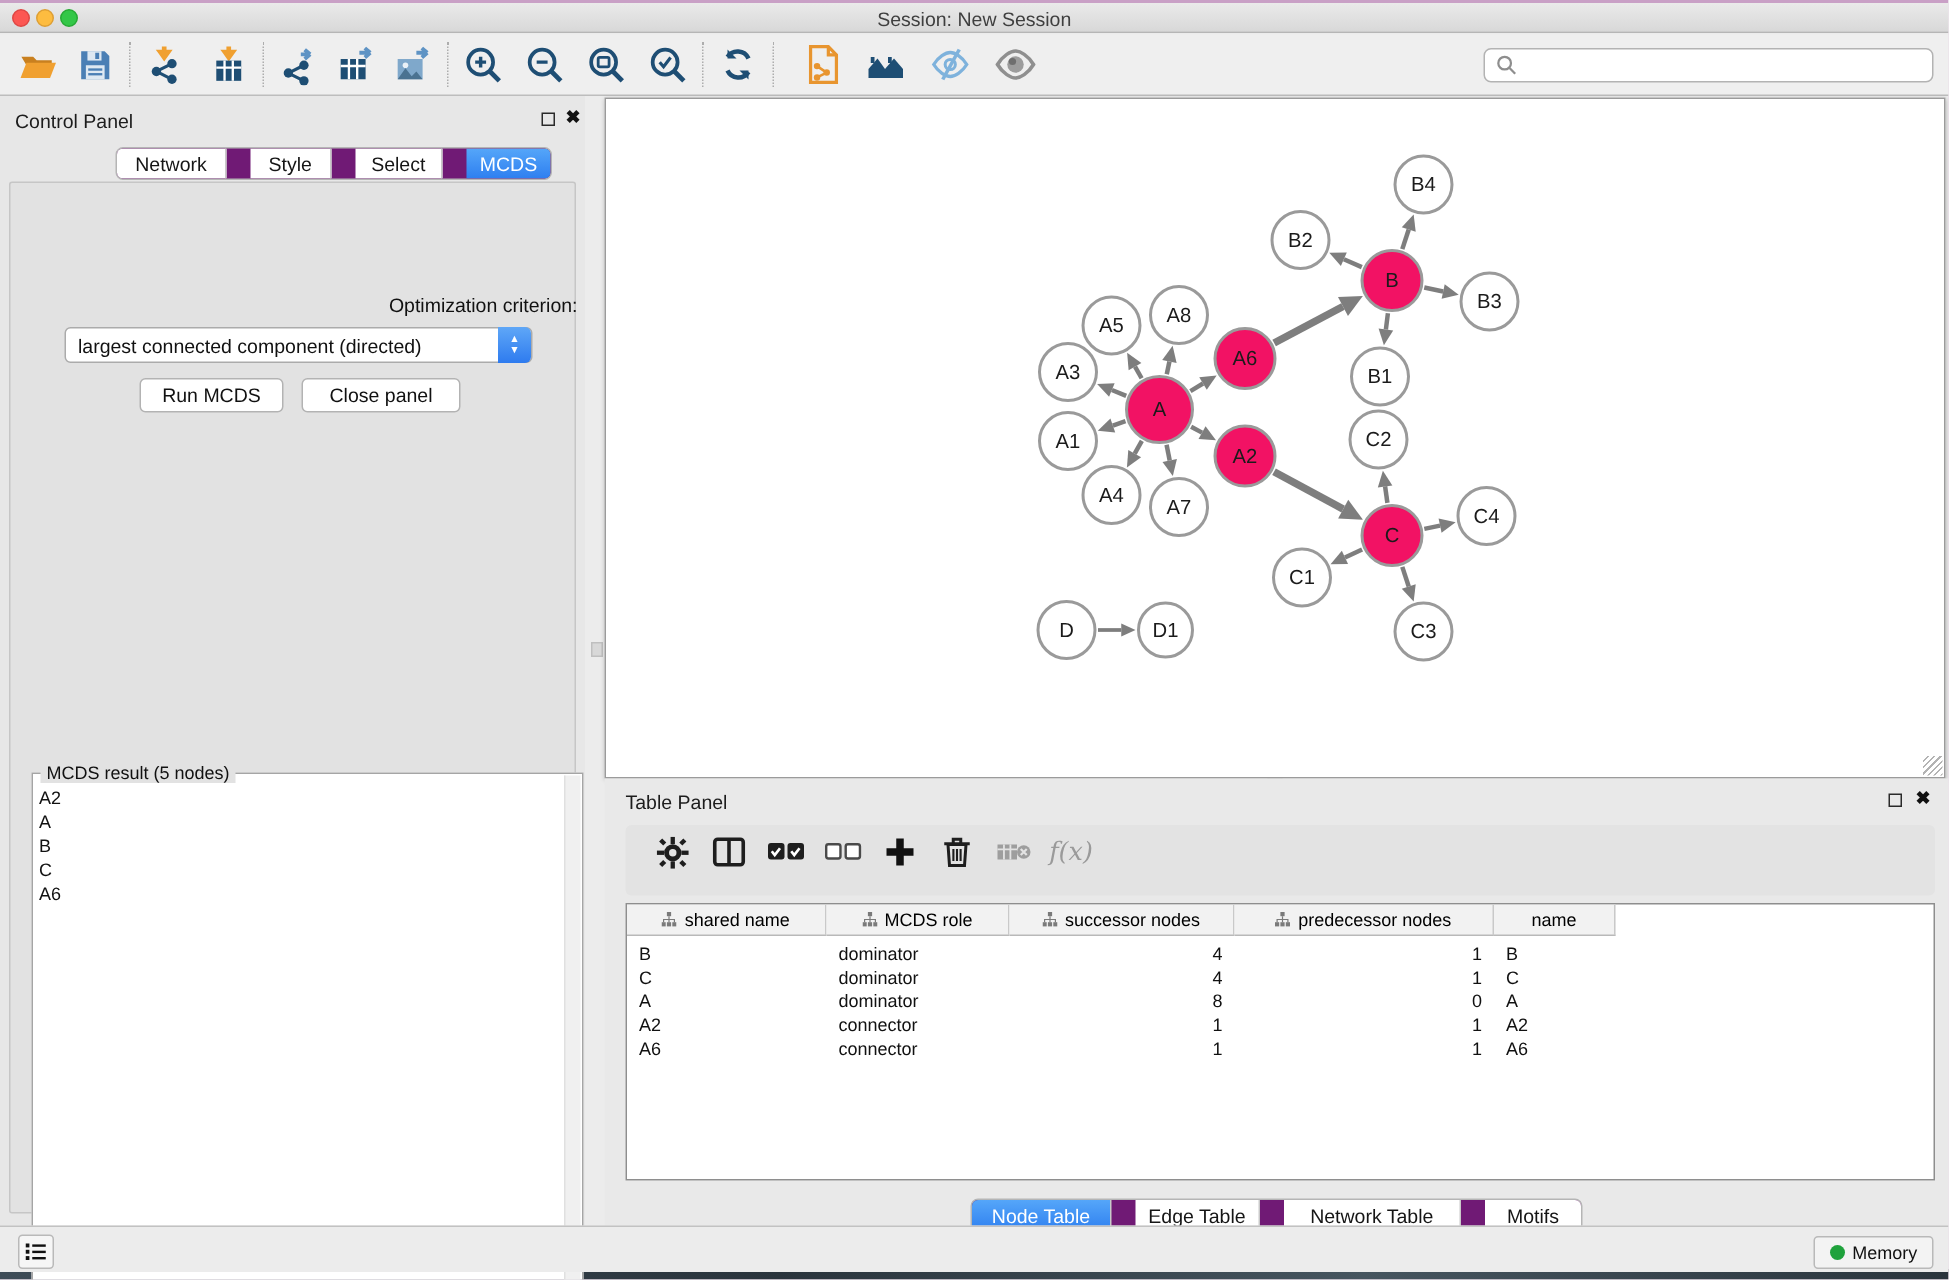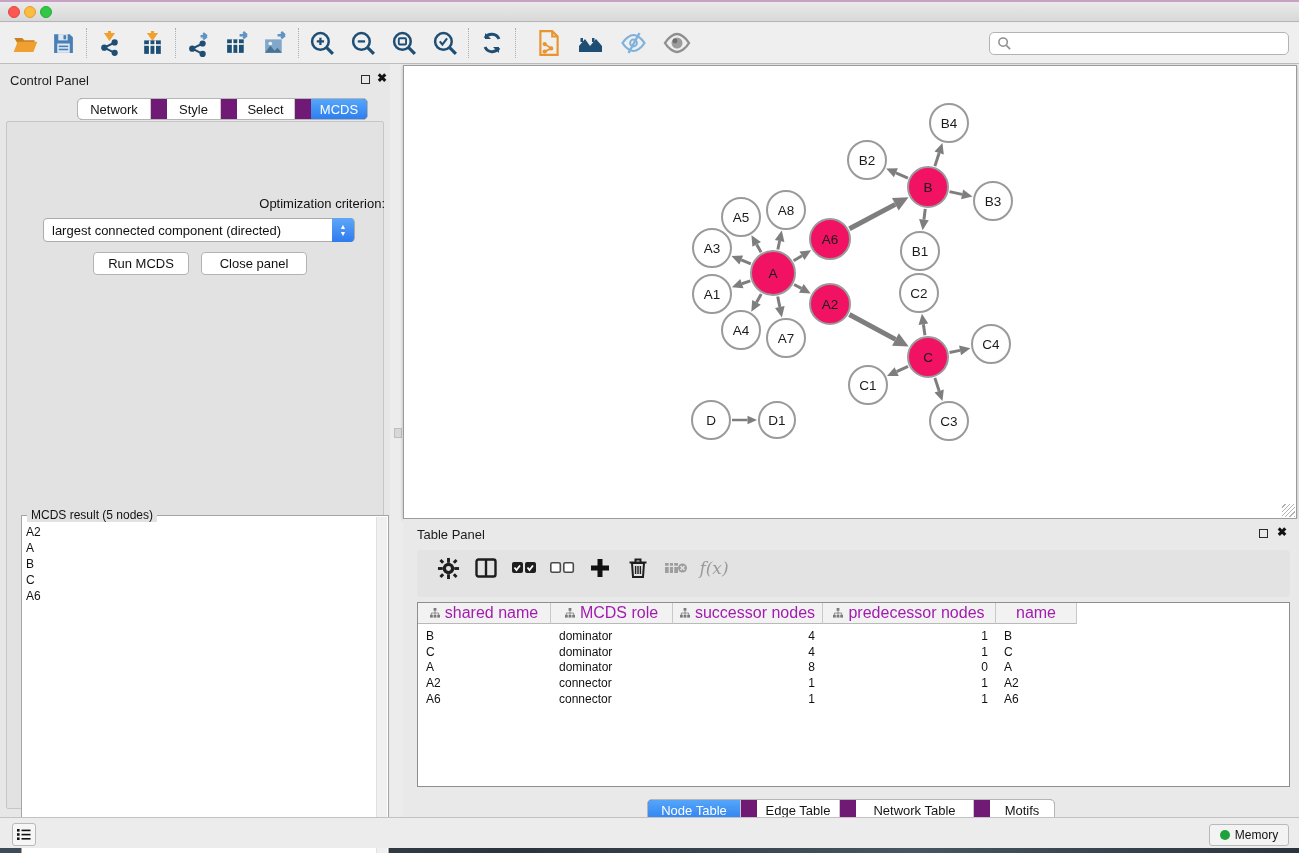--- a/index.html
+++ b/index.html
@@ -72,21 +72,21 @@
 
   
   #table-panel { left:403px; top:517px; width:896px; height:298px; background:#E9E9E9; }
   #tp-toolbar { position:absolute; left:14px; top:31px; width:873px; height:47px; background:#E3E3E3;
     border-radius:4px; display:flex; align-items:flex-start; padding-left:12px; }
   .tp-btn { width:38px; height:36px; display:flex; align-items:center; justify-content:center; }
   #data-table { position:absolute; left:14px; top:83px; width:873px; height:185px; background:#fff;
     border:1px solid #8E8E8E; overflow:hidden; }
   #table-header { position:absolute; left:0; top:0; height:21px; display:flex; }
   .th-cell { height:21px; background:#F2F2F2; border-right:1px solid #C9C9C9; border-bottom:1px solid #B9B9B9;
-    display:flex; align-items:center; justify-content:center; gap:5px; font-size:16px; color:#a21caf; }
+    display:flex; align-items:center; justify-content:center; gap:5px; font-size:12px; color:#000000; }
   .tr-row { position:absolute; left:0; height:16px; display:flex; }
   .td-cell { font-size:12px; color:#111; height:16px; line-height:16px; white-space:nowrap; overflow:hidden; }
   #bottom-tabs-wrap { position:absolute; left:0; width:896px; top:280px; display:flex; justify-content:center; }
 
   
   #statusbar { left:0; top:815px; width:1299px; height:31px; background:#ECECEC; border-top:1px solid #C2C2C2; }
   #task-history-btn { position:absolute; left:12px; top:5px; width:24px; height:23px; background:#F6F6F6;
     border:1px solid #B9B9B9; border-radius:3px; display:flex; align-items:center; justify-content:center; }
   #memory-btn { position:absolute; right:10px; top:6px; width:80px; height:22px; background:#F3F3F3;
     border:1px solid #B9B9B9; border-radius:3px; display:flex; align-items:center; justify-content:center; gap:5px;
@@ -98,20 +98,21 @@
 
 <div id="desktop">
   <div id="wallpaper-bottom" class="abs"></div>
 
   <div id="app-window" class="abs">
 
     <div id="titlebar" class="abs">
       <div class="traffic tl-red" style="left:8px"></div>
       <div class="traffic tl-yellow" style="left:24px"></div>
       <div class="traffic tl-green" style="left:40px"></div>
+      <div class="title">Session: New Session</div>
     </div>
 
     <div id="toolbar" class="abs">
       <div class="tbtn" style="margin-left:8px">
         <svg width="27" height="27" viewBox="0 0 24 24">
             <path d="M2 7h7l2 2h9v3H5z" fill="#C9801F"></path>
             <path d="M1.5 19.5L5 10.5h17.5L19 19.5z" fill="#F0A030"></path>
           </svg>
       </div>
       <div class="tbtn" style="margin-left:4px">

